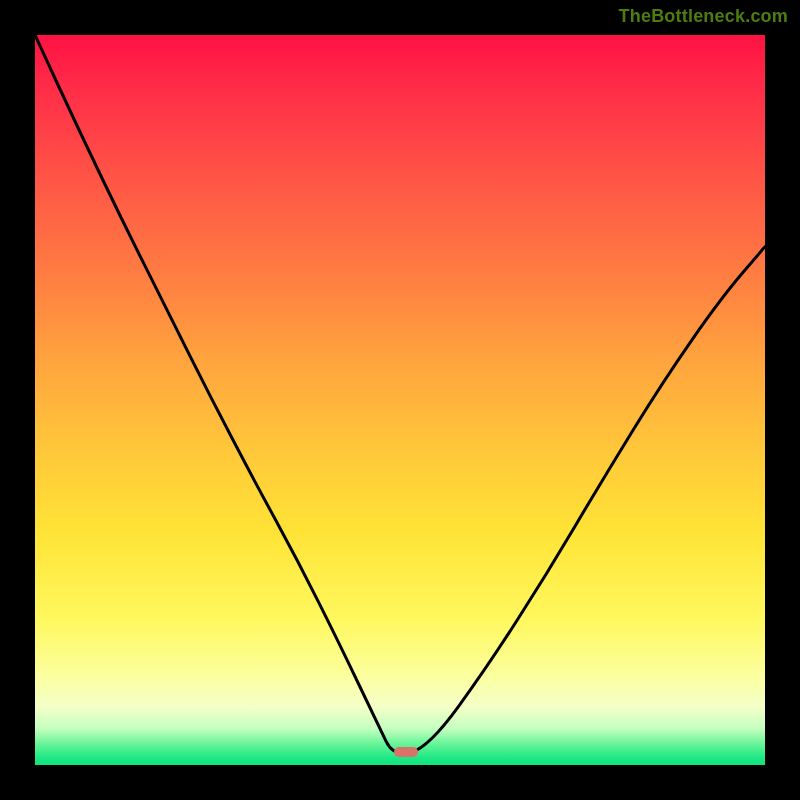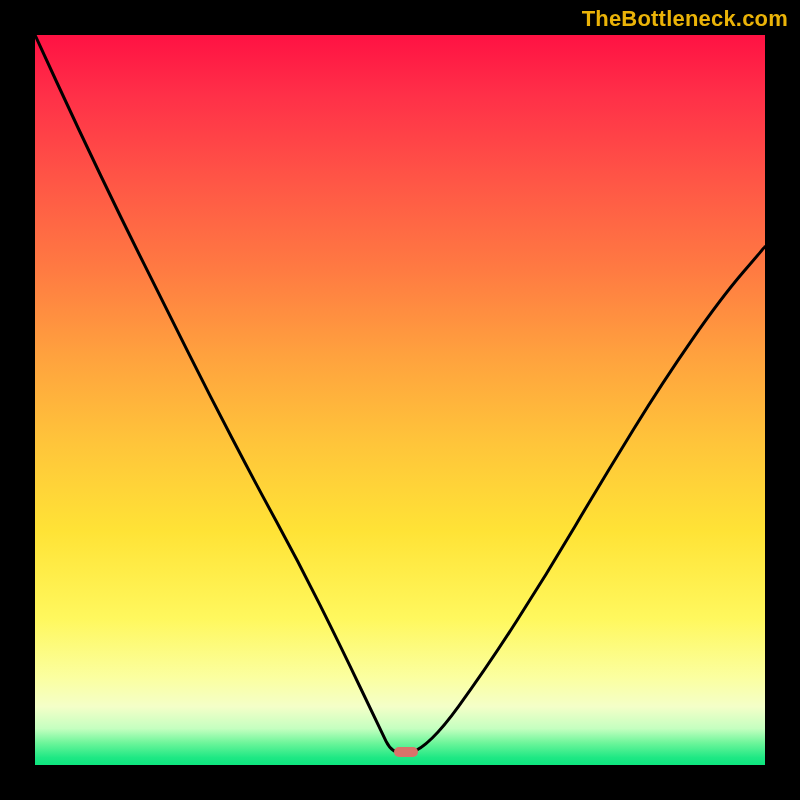--- a/index.html
+++ b/index.html
@@ -14,22 +14,22 @@
   .frame {
     position: relative;
     width: 800px;
     height: 800px;
     background: #000;
   }
   .watermark {
     position: absolute;
     top: 6px;
     right: 12px;
-    color: #eab308;
-    font-size: 22px;
+    color: #4d7c0f;
+    font-size: 18px;
     font-weight: 600;
     letter-spacing: 0.2px;
     z-index: 3;
   }
   .plot-area {
     position: absolute;
     left: 35px;
     top: 35px;
     width: 730px;
     height: 730px;

